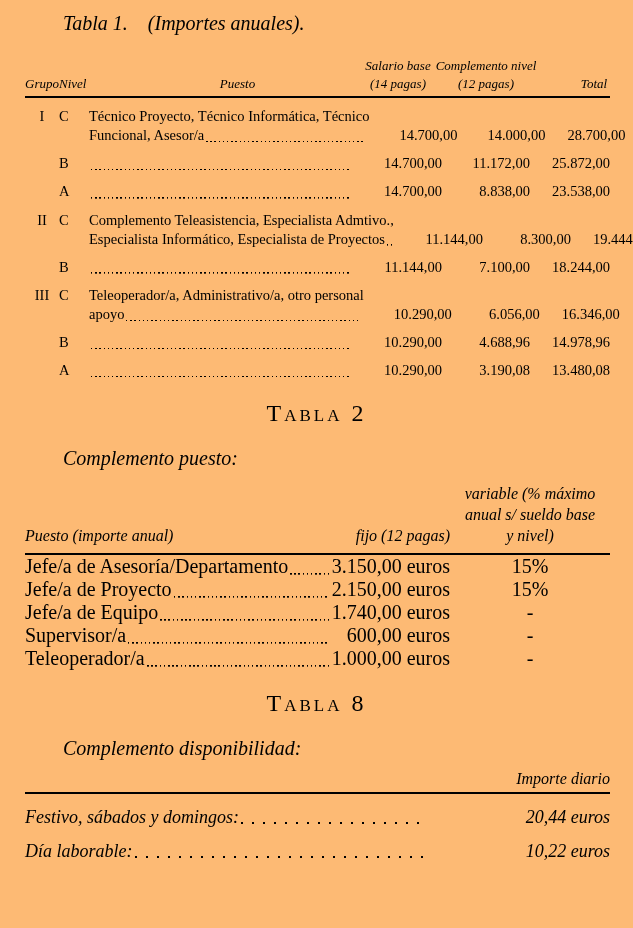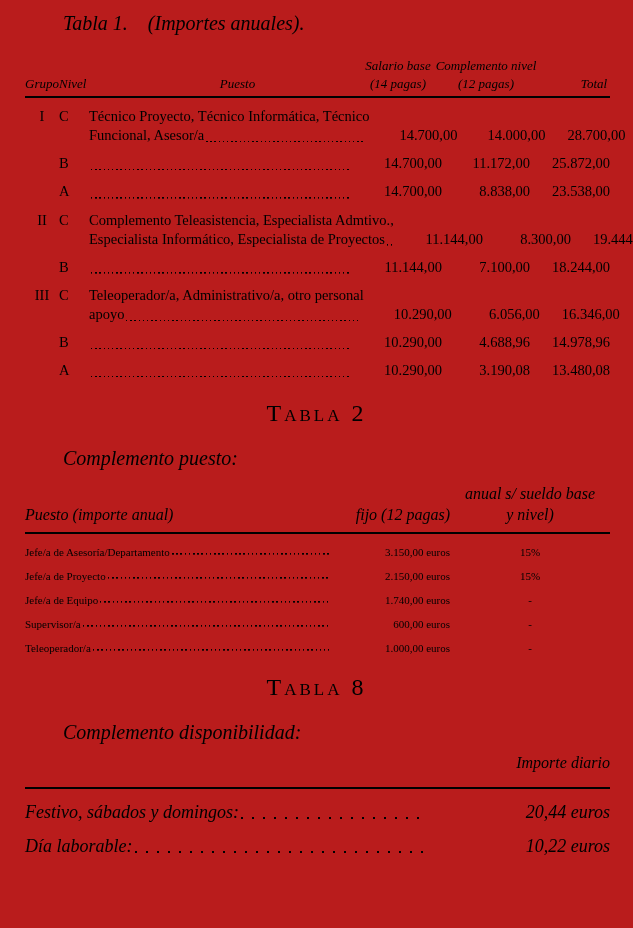--- a/index.html
+++ b/index.html
@@ -1,17 +1,17 @@
 <!DOCTYPE html>
 <html><head>
 <meta charset="utf-8">
 <style>
   html,body{margin:0;padding:0;}
   .page{
-    width:633px;height:928px;background:#b91c1c;color:#000000;
+    width:633px;height:928px;background:#fdba74;color:#000000;
     font-family:"Liberation Serif","DejaVu Serif",serif;
     position:relative;overflow:hidden;
   }
   
   .doc-title{padding-top:12px;margin-left:63px;font-style:italic;font-size:20px;display:flex;gap:20px;}
   
   .tabla-heading{margin-top:20px;text-align:center;font-variant:small-caps;letter-spacing:3px;font-size:24px;}
   .subtitle{margin:20px 0 0 63px;font-style:italic;font-size:20px;}
   
   .leader{flex:1 1 auto;min-width:5px;height:4px;margin:0 3px 3px 2px;
@@ -32,28 +32,28 @@
   .pl1{white-space:nowrap;}
   .pl1:empty{display:none;}
   .pl2{display:flex;align-items:flex-end;}
   .pl2>span{white-space:nowrap;}
   
   .t2{margin:14px 23px 0 25px;}
   .t2-grid{display:grid;grid-template-columns:1fr 118px 160px;align-items:end;}
   .t2-header{font-style:italic;font-size:16px;line-height:1.3;border-bottom:2px solid #000;padding-bottom:6px;}
   .t2-h-fijo{justify-self:end;white-space:nowrap;}
   .t2-h-var{text-align:center;}
-  .t2-row{margin-top:12px;font-size:11px;}
+  .t2-row{font-size:20px;}
   .t2-puesto{display:flex;align-items:flex-end;}
   .t2-puesto>span{white-space:nowrap;}
   .t2-var{justify-self:center;}
   
   .t3{margin:10px 23px 0 25px;}
   .t3-grid{display:grid;grid-template-columns:1fr 178px;align-items:end;font-style:italic;}
-  .t3-header{font-style:italic;font-size:16px;text-align:right;border-bottom:2px solid #000;padding-bottom:15px;}
+  .t3-header{font-style:italic;font-size:16px;text-align:right;border-bottom:2px solid #000;padding-bottom:4px;}
   .t3-row{margin-top:13px;font-size:18px;}
   .t3-concepto{display:flex;align-items:flex-end;}
   .t3-concepto>span{white-space:nowrap;}
 </style>
 </head>
 <body>
 
 <div class="page">
 
   <div class="doc-title">
@@ -199,20 +199,21 @@
   </div>
 
   <div class="tabla-heading">Tabla 2</div>
   <div class="subtitle">Complemento puesto:</div>
 
   <div class="t2">
     <div class="t2-grid t2-header">
       <div>Puesto (importe anual)</div>
       <div class="t2-h-fijo">fijo (12 pagas)</div>
       <div class="t2-h-var">
+        <div>variable (% máximo</div>
         <div>anual s/ sueldo base</div>
         <div>y nivel)</div>
       </div>
     </div>
 
     <div class="t2-grid t2-row">
       <div class="t2-puesto">
           <span>Jefe/a de Asesoría/Departamento</span>
           <span class="leader"></span>
         </div>

